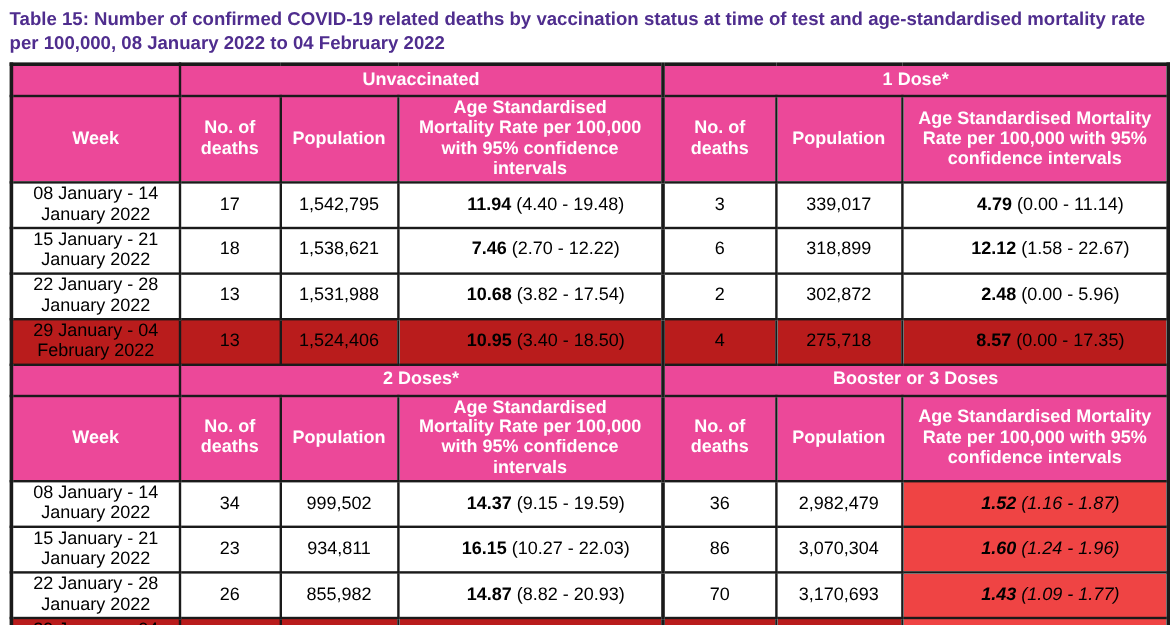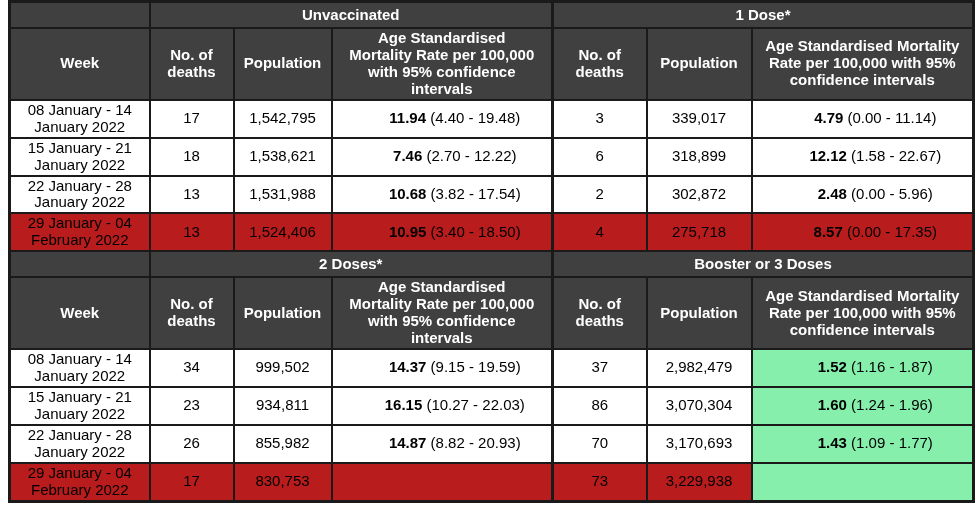--- a/index.html
+++ b/index.html
@@ -32,40 +32,42 @@
     vertical-align:middle;
     font-size:15px;
     color:#000;
     padding:1px 2px;
     line-height:1.13;
     overflow:hidden;
   }
   td.mid { border-left-width:3px; }
 
   .hdr {
-    background:#404040;
+    background:#ec4899;
     color:#ffffff;
     font-weight:bold;
   }
   tr.group-row td { height:22px; font-size:15px; }
   tr.colhdr-row-1 td { height:62px; }
   tr.colhdr-row-2 td { height:56px; }
   .prewrap { white-space:pre-line; }
 
   tr.data-row td { height:31px; }
   td.week { white-space:pre-line; }
   tr.alt td { background:#b91c1c; }
-  td.green, tr.alt td.green { background:#86efac; }
+  td.green, tr.alt td.green { background:#ef4444;font-style:italic; }
   td.rate b { font-weight:bold;margin-left:26px; }
 </style>
 </head>
 <body>
 
 <div class="page">
 
+  <div class="title">Table 15: Number of confirmed COVID-19 related deaths by vaccination status at time of test and age-standardised mortality rate
+per 100,000, 08 January 2022 to 04 February 2022</div>
 
   <table class="datatable">
     <colgroup>
       <col style="width:140px">
         <col style="width:84px">
         <col style="width:98px">
         <col style="width:221px">
       <col style="width:94px">
         <col style="width:105px">
         <col style="width:222px">
@@ -158,21 +160,21 @@
 Rate per 100,000 with 95%
 confidence intervals</td>
       </tr>
 
       <tr class="data-row">
         <td class="week">08 January - 14
 January 2022</td>
         <td>34</td>
         <td>999,502</td>
         <td class="rate"><b>14.37</b> <span>(9.15 - 19.59)</span></td>
-        <td class="mid">37</td>
+        <td class="mid">36</td>
         <td>2,982,479</td>
         <td class="rate green"><b>1.52</b> <span>(1.16 - 1.87)</span></td>
       </tr>
       <tr class="data-row">
         <td class="week">15 January - 21
 January 2022</td>
         <td>23</td>
         <td>934,811</td>
         <td class="rate"><b>16.15</b> <span>(10.27 - 22.03)</span></td>
         <td class="mid">86</td>

